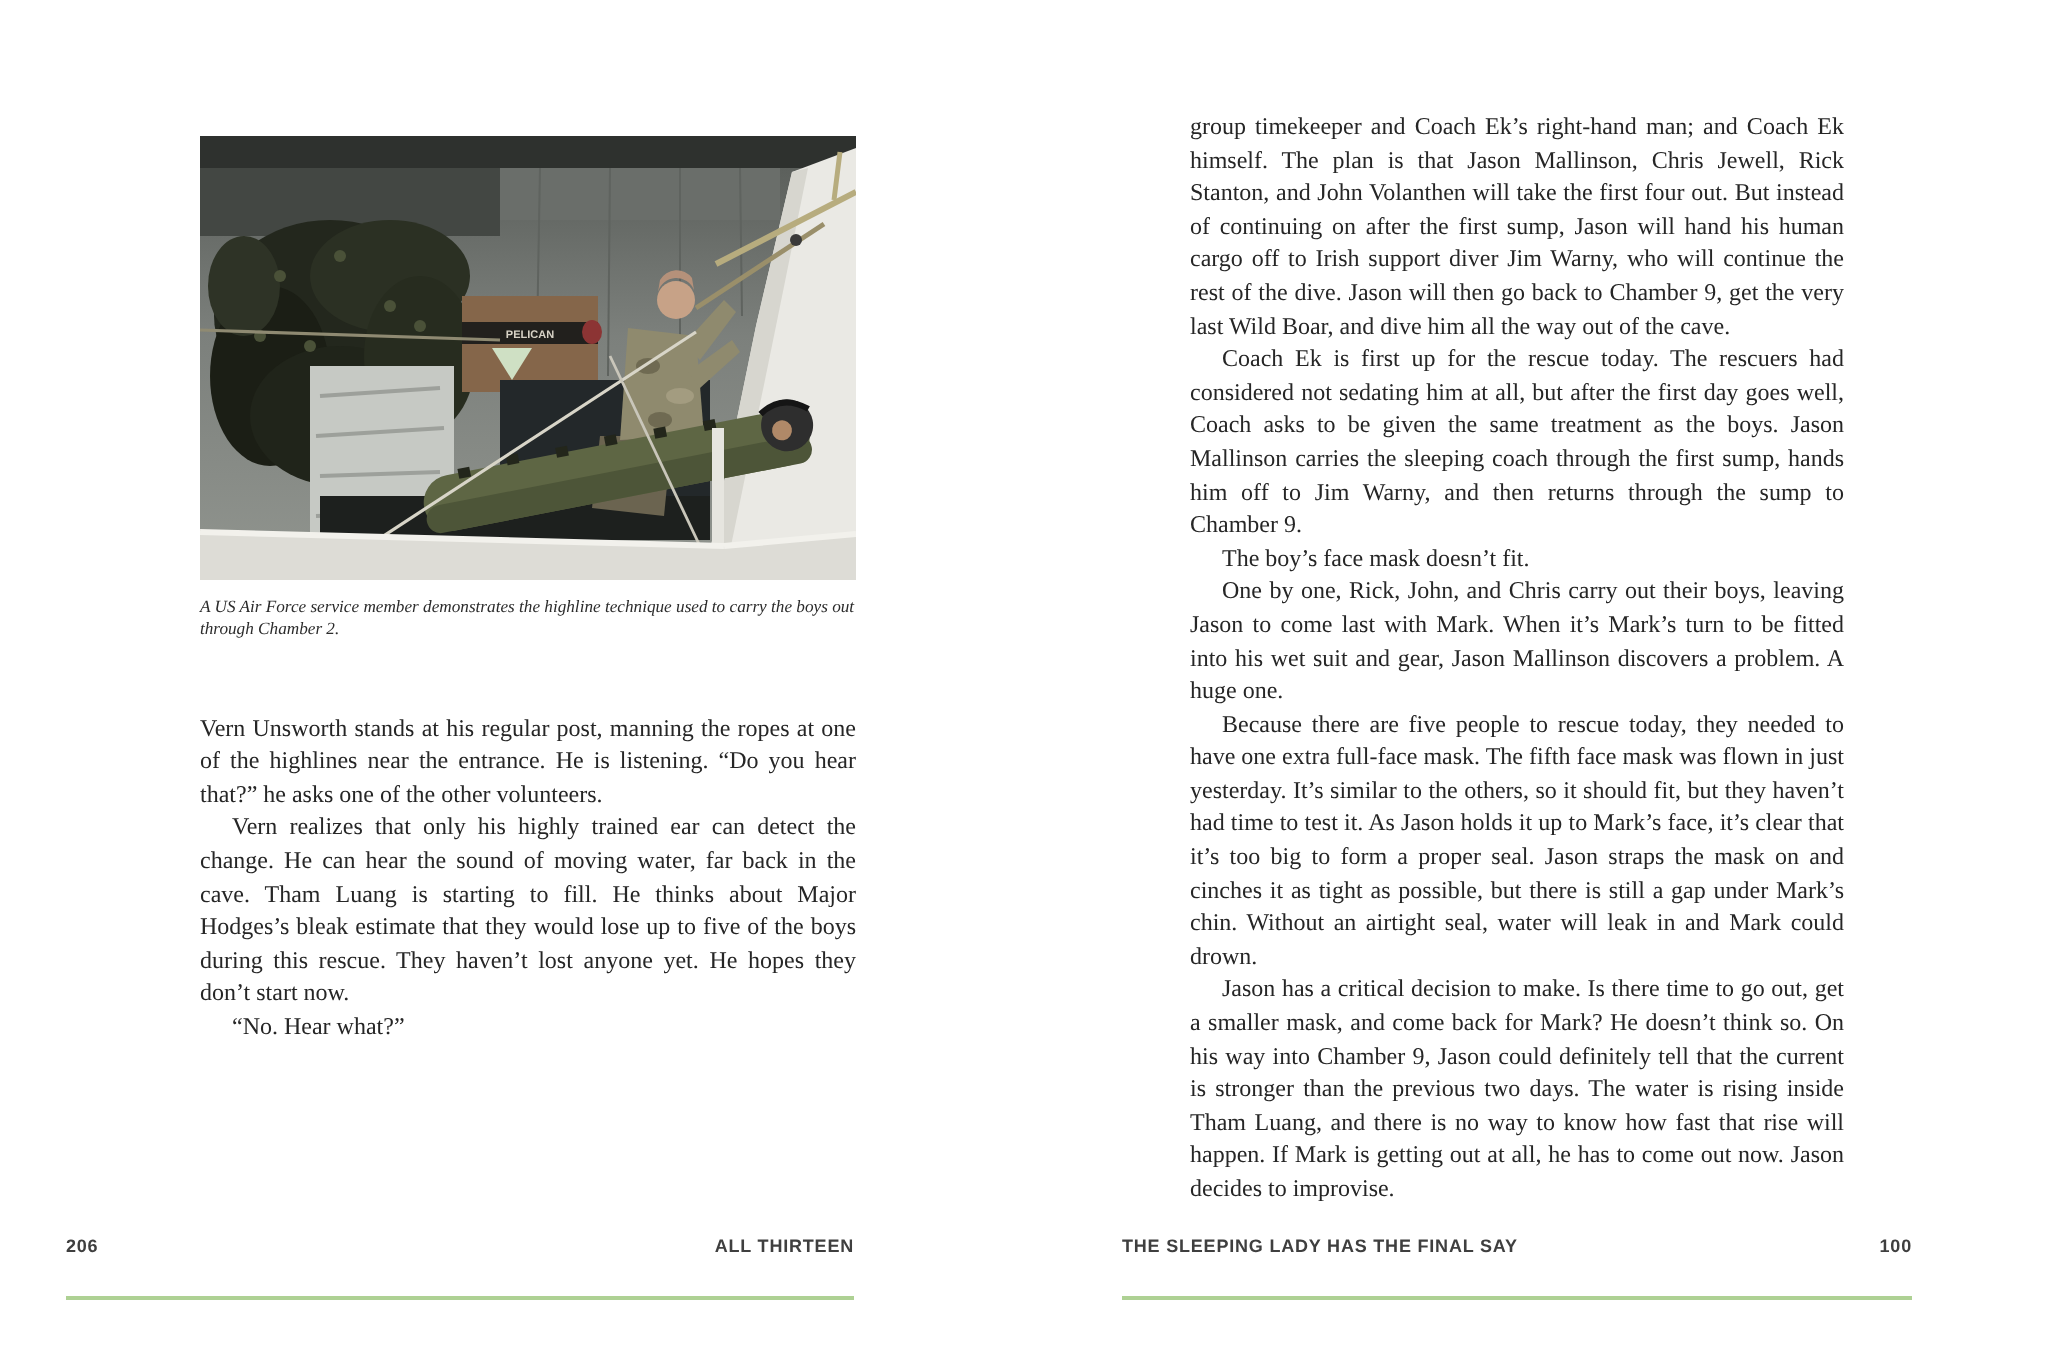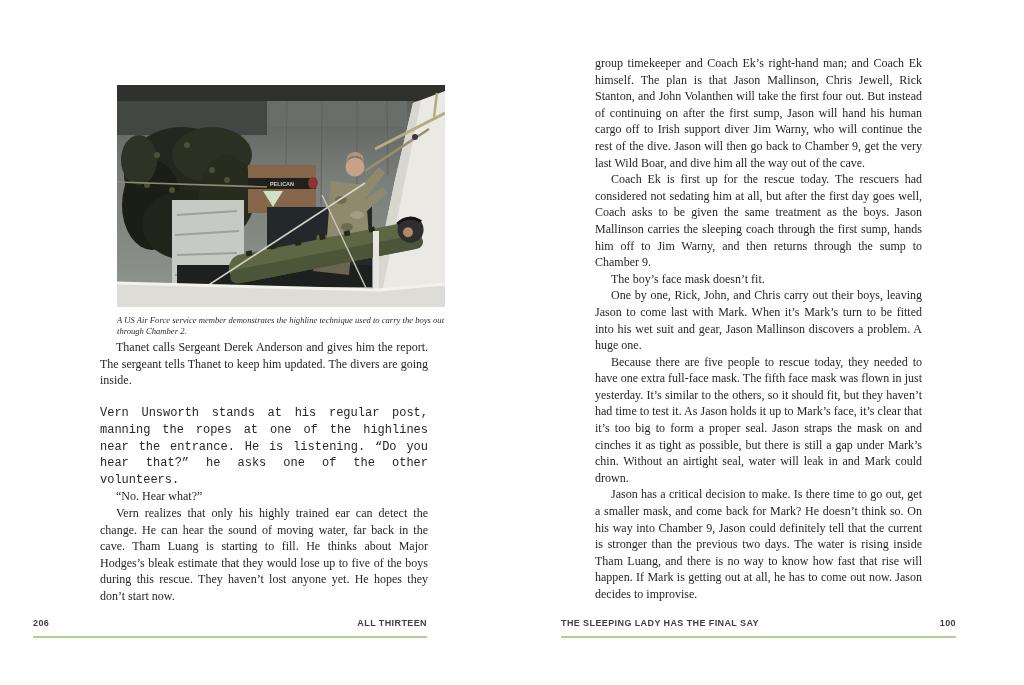--- a/index.html
+++ b/index.html
@@ -16,41 +16,41 @@
   }
   .body-text {
     position:absolute; width:328px; font-size:12px; line-height:16.6px;
     text-align:justify; color:#262626;
   }
   .body-left  { left:100px; top:339px; }
   .body-right { left:595px; top:55px; width:327px; }
   .body-text p { margin:0; }
   .body-text p.indent  { text-indent:16px; }
   .body-text p.flush   { text-indent:0; }
-  .body-text p.section { text-indent:0; margin-top:16.6px;font-family:Liberation Mono, monospace; }
+  .body-text p.section { text-indent:0; margin-top:16.6px; }
   
   .page-footer {
     position:absolute; top:618px; height:14px;
     font-family:"Liberation Sans", sans-serif; font-size:9px; font-weight:bold;
     letter-spacing:0.4px; color:#3f3f3f;
-    border-bottom:2px solid #aed194; padding-bottom:4px;
+    border-bottom:2px solid #aed194; padding-bottom:16px;
   }
   .page-footer .fl { float:left; }
   .page-footer .fr { float:right; }
   .footer-left  { left:33px;  width:394px; }
   .footer-right { left:561px; width:395px; }
 </style>
 </head>
 <body>
 
 <div class="spread">
 
   <div>
 
-    <figure class="photo-figure" style="margin:17px">
+    <figure class="photo-figure" style="margin:0">
       <svg width="328" height="222" viewBox="0 0 328 222">
         <defs>
           <linearGradient id="wallGrad" x1="0" y1="0" x2="0" y2="1">
             <stop offset="0" stop-color="#565a56"></stop>
             <stop offset="0.45" stop-color="#7c807c"></stop>
             <stop offset="1" stop-color="#91958f"></stop>
           </linearGradient>
         </defs>
 
         <rect x="0" y="0" width="328" height="222" fill="url(#wallGrad)"></rect>
@@ -154,24 +154,23 @@
           <rect x="256" y="146" width="6" height="62" fill="#e6e5df"></rect>
           <polygon points="0,198 262,205 328,199 328,222 0,222" fill="#dddcd6"></polygon>
           <line x1="0" y1="198" x2="262" y2="205" stroke="#f2f1ec" stroke-width="3"></line>
           <line x1="262" y1="205" x2="328" y2="199" stroke="#f2f1ec" stroke-width="3"></line>
         </g>
       </svg>
       <figcaption class="photo-caption">A US Air Force service member demonstrates the highline technique used to carry the boys out through Chamber 2.</figcaption>
     </figure>
 
     <div class="body-text body-left">
-      <p class="indent">Thanet calls Sergeant Derek Anderson and gives him the report. The sergeant tells Thanet to keep him updated. The divers are going inside.</p>
       <p class="section">Vern Unsworth stands at his regular post, manning the ropes at one of the highlines near the entrance. He is listening. “Do you hear that?” he asks one of the other volunteers.</p>
+      <p class="indent">Vern realizes that only his highly trained ear can detect the change. He can hear the sound of moving water, far back in the cave. Tham Luang is starting to fill. He thinks about Major Hodges’s bleak estimate that they would lose up to five of the boys during this rescue. They haven’t lost anyone yet. He hopes they don’t start now.</p>
       <p class="indent">“No. Hear what?”</p>
-      <p class="indent">Vern realizes that only his highly trained ear can detect the change. He can hear the sound of moving water, far back in the cave. Tham Luang is starting to fill. He thinks about Major Hodges’s bleak estimate that they would lose up to five of the boys during this rescue. They haven’t lost anyone yet. He hopes they don’t start now.</p>
     </div>
 
     <div class="page-footer footer-left">
       <span class="fl">206</span>
       <span class="fr">ALL THIRTEEN</span>
     </div>
   </div>
 
   <div>
 

